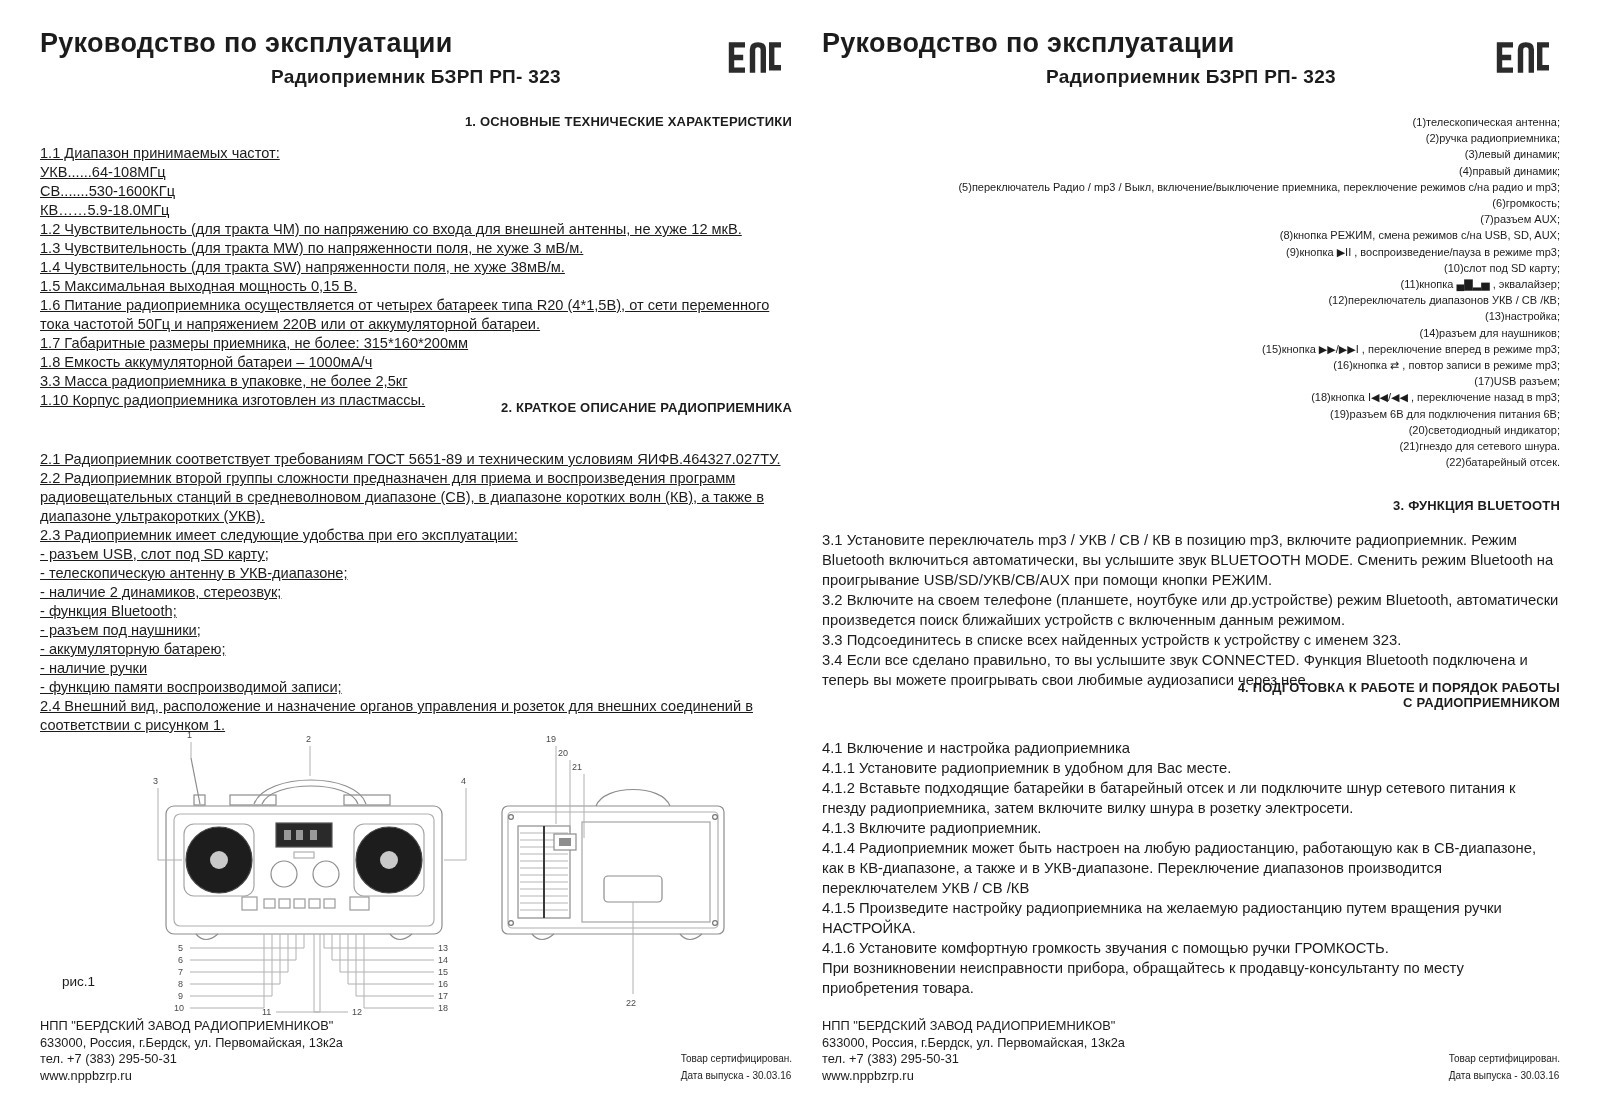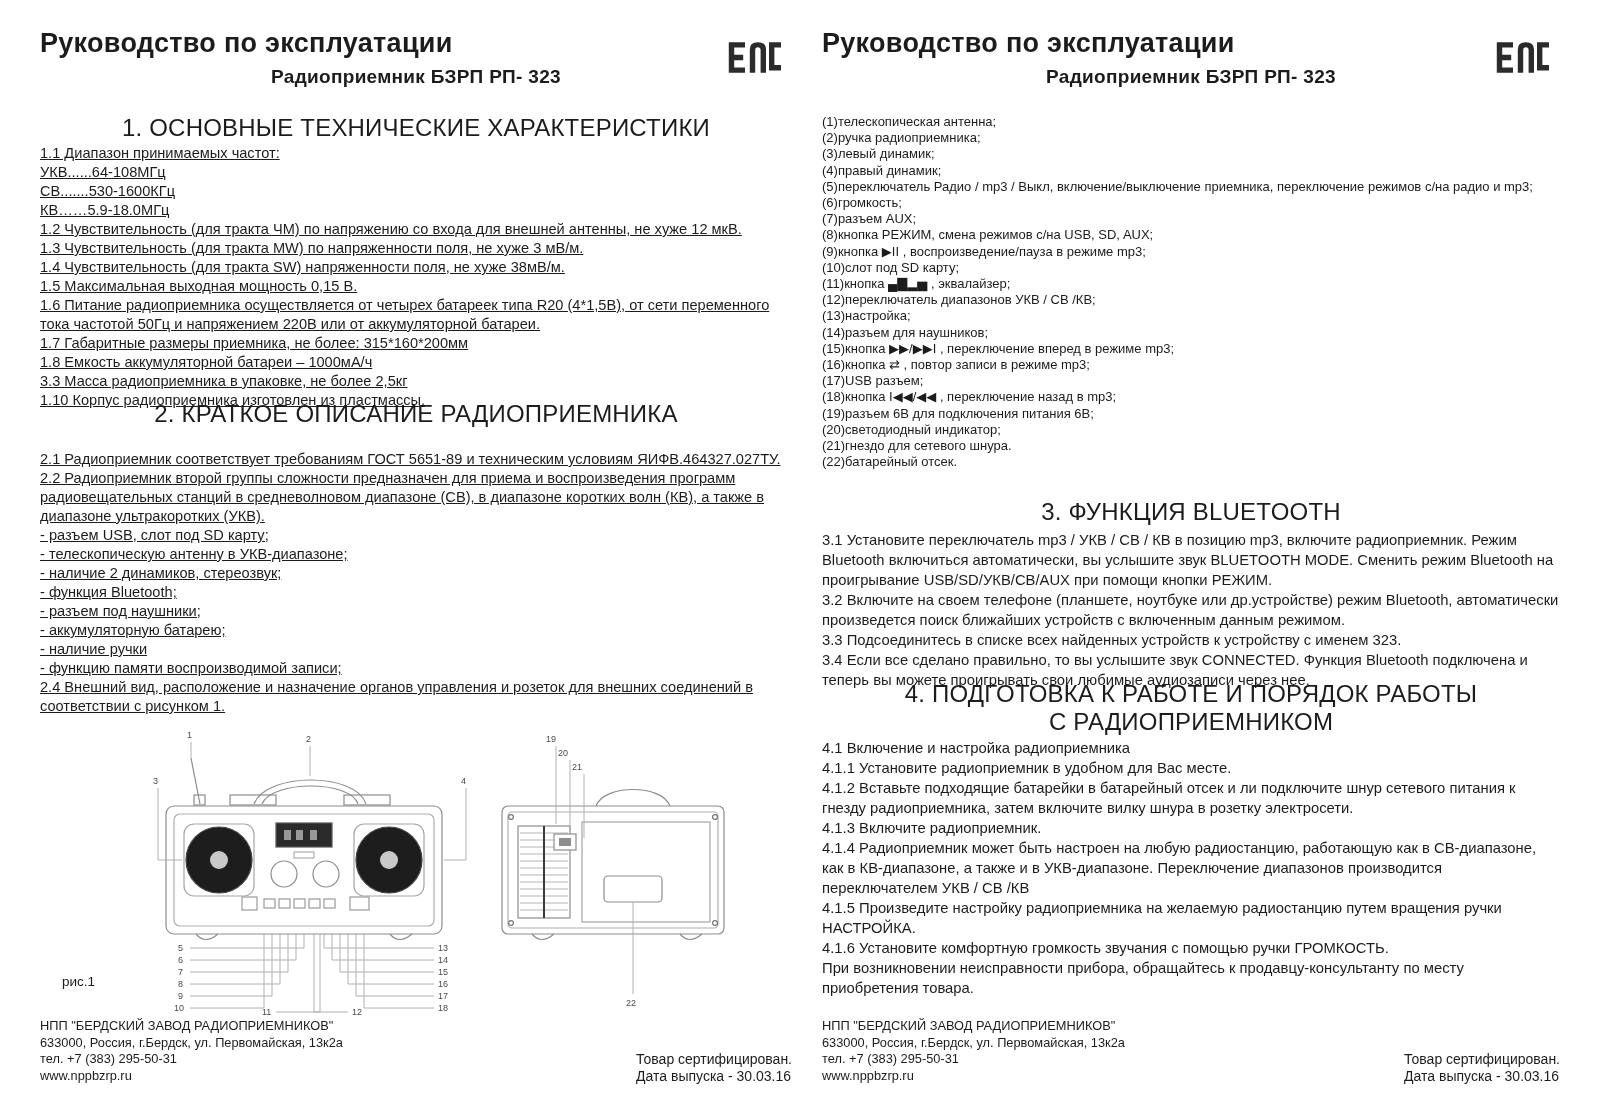--- a/index.html
+++ b/index.html
@@ -9,32 +9,32 @@
     -webkit-font-smoothing:antialiased;
   }
   .page{position:absolute;top:28px;}
   #pageL{left:40px;width:752px;}
   #pageR{left:822px;width:738px;}
   .hdr{position:relative;height:78px;}
   .title1{font-size:27px;font-weight:700;text-align:left;letter-spacing:.3px;}
   .title2{font-size:19px;font-weight:700;text-align:center;margin-top:7px;letter-spacing:.3px;}
   .eac{position:absolute;top:0;right:8px;width:60px;height:62px;}
   .abs{position:absolute;left:0;width:100%;}
-  .sec-heading{font-size:24px;font-weight:400;text-align:center;letter-spacing:.2px;}
+  .sec-heading{font-size:13px;font-weight:700;text-align:right;letter-spacing:.2px;}
   .body15{font-size:14.6px;line-height:19px;}
   .body15 .p{margin:0;text-decoration:underline;}
-  .list12{font-size:13px;line-height:16.2px;}
+  .list12{font-size:11px;line-height:16.2px;text-align:right;}
   .list12 .p{margin:0;}
   .body15r{font-size:14.8px;line-height:20px;}
   .body15r .p{margin:0;}
   .fig{position:absolute;left:64px;top:668px;width:640px;height:324px;}
   .fig-caption{position:absolute;left:22px;top:946px;font-size:13.5px;}
   .footer{position:absolute;top:990px;left:0;width:100%;display:flex;justify-content:space-between;align-items:flex-end;}
   .footer .blockL{font-size:12.8px;line-height:16.5px;}
-  .footer .blockR{font-size:14px;line-height:16.5px;}
+  .footer .blockR{font-size:10px;line-height:16.5px;}
   .footer .p{margin:0;}
   svg text{font-family:"Liberation Sans", sans-serif;font-size:9px;fill:#4a4a4a;}
 </style>
 </head>
 <body>
 
 <div id="pageL" class="page">
   <div class="hdr">
     <div class="title1">Руководство по эксплуатации</div>
     <div class="title2">Радиоприемник БЗРП РП- 323</div>
@@ -63,20 +63,21 @@
     <div class="p">1.8 Емкость аккумуляторной батареи – 1000мА/ч</div>
     <div class="p">3.3 Масса радиоприемника в упаковке, не более 2,5кг</div>
     <div class="p">1.10 Корпус радиоприемника изготовлен из пластмассы.</div>
   </div>
 
   <div class="abs sec-heading" style="top:372px;">2. КРАТКОЕ ОПИСАНИЕ РАДИОПРИЕМНИКА</div>
 
   <div class="abs body15" style="top:422px;">
     <div class="p">2.1 Радиоприемник соответствует требованиям ГОСТ 5651-89 и техническим условиям ЯИФВ.464327.027ТУ.</div>
     <div class="p">2.2 Радиоприемник второй группы сложности предназначен для приема и воспроизведения программ радиовещательных станций в средневолновом диапазоне (СВ), в диапазоне коротких волн (КВ),  а также в диапазоне ультракоротких (УКВ).</div>
+    <div class="p">2.3 Радиоприемник имеет следующие удобства при его эксплуатации:</div>
     <div class="p">- разъем USB, слот под SD карту;</div>
     <div class="p">- телескопическую антенну в УКВ-диапазоне;</div>
     <div class="p">- наличие 2 динамиков, стереозвук;</div>
     <div class="p">- функция Bluetooth;</div>
     <div class="p">- разъем под наушники;</div>
     <div class="p">- аккумуляторную батарею;</div>
     <div class="p">- наличие ручки</div>
     <div class="p">- функцию памяти воспроизводимой записи;</div>
     <div class="p">2.4 Внешний вид, расположение и назначение органов управления и розеток для внешних соединений в соответствии с рисунком 1.</div>
   </div>

